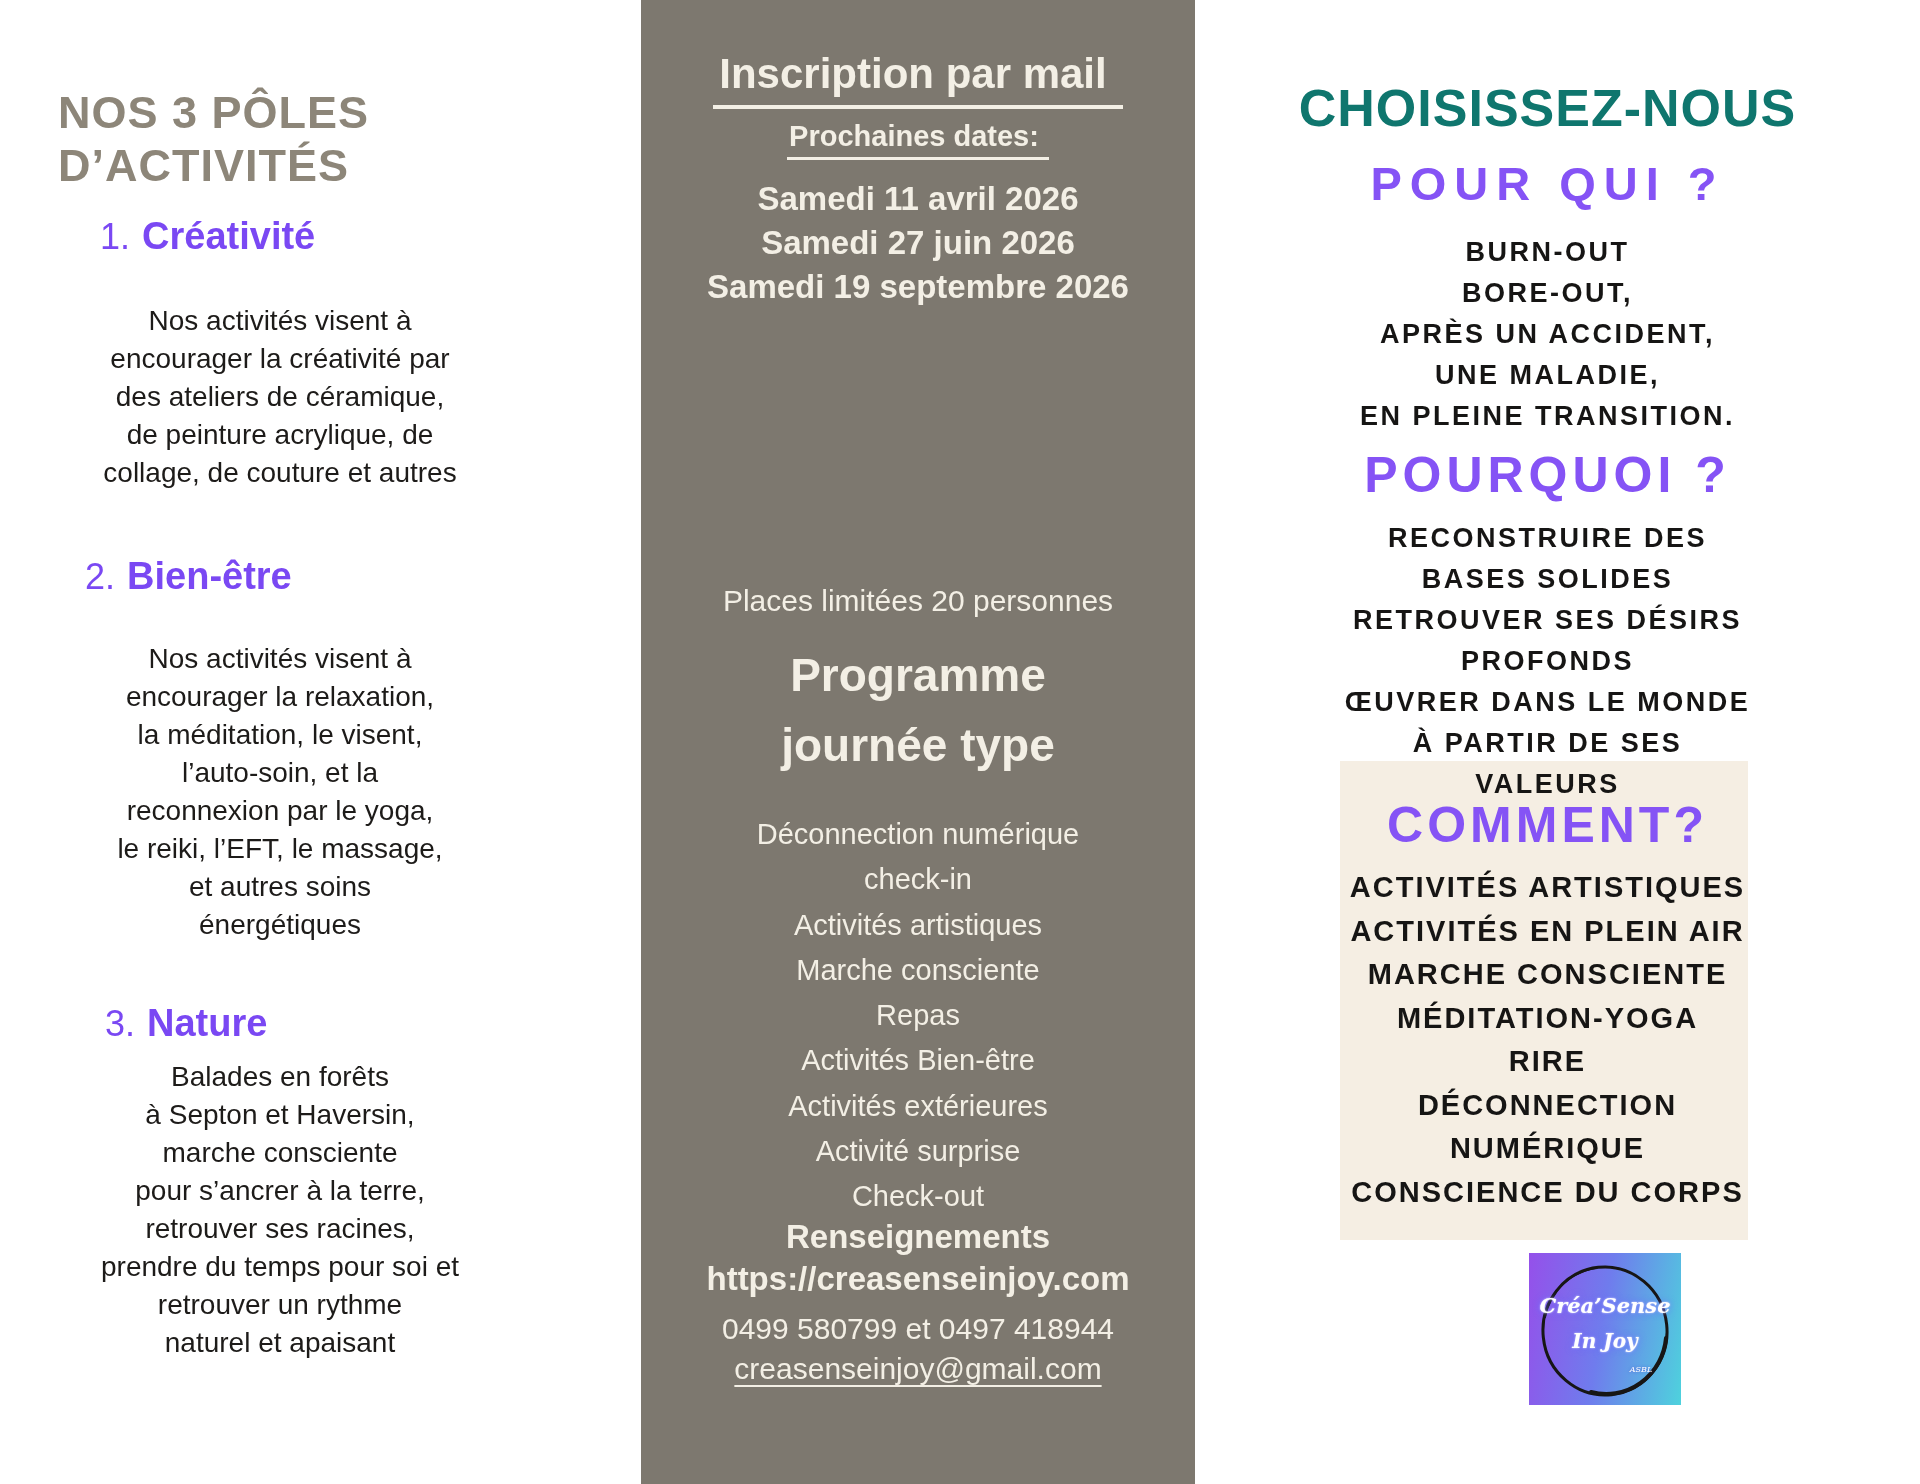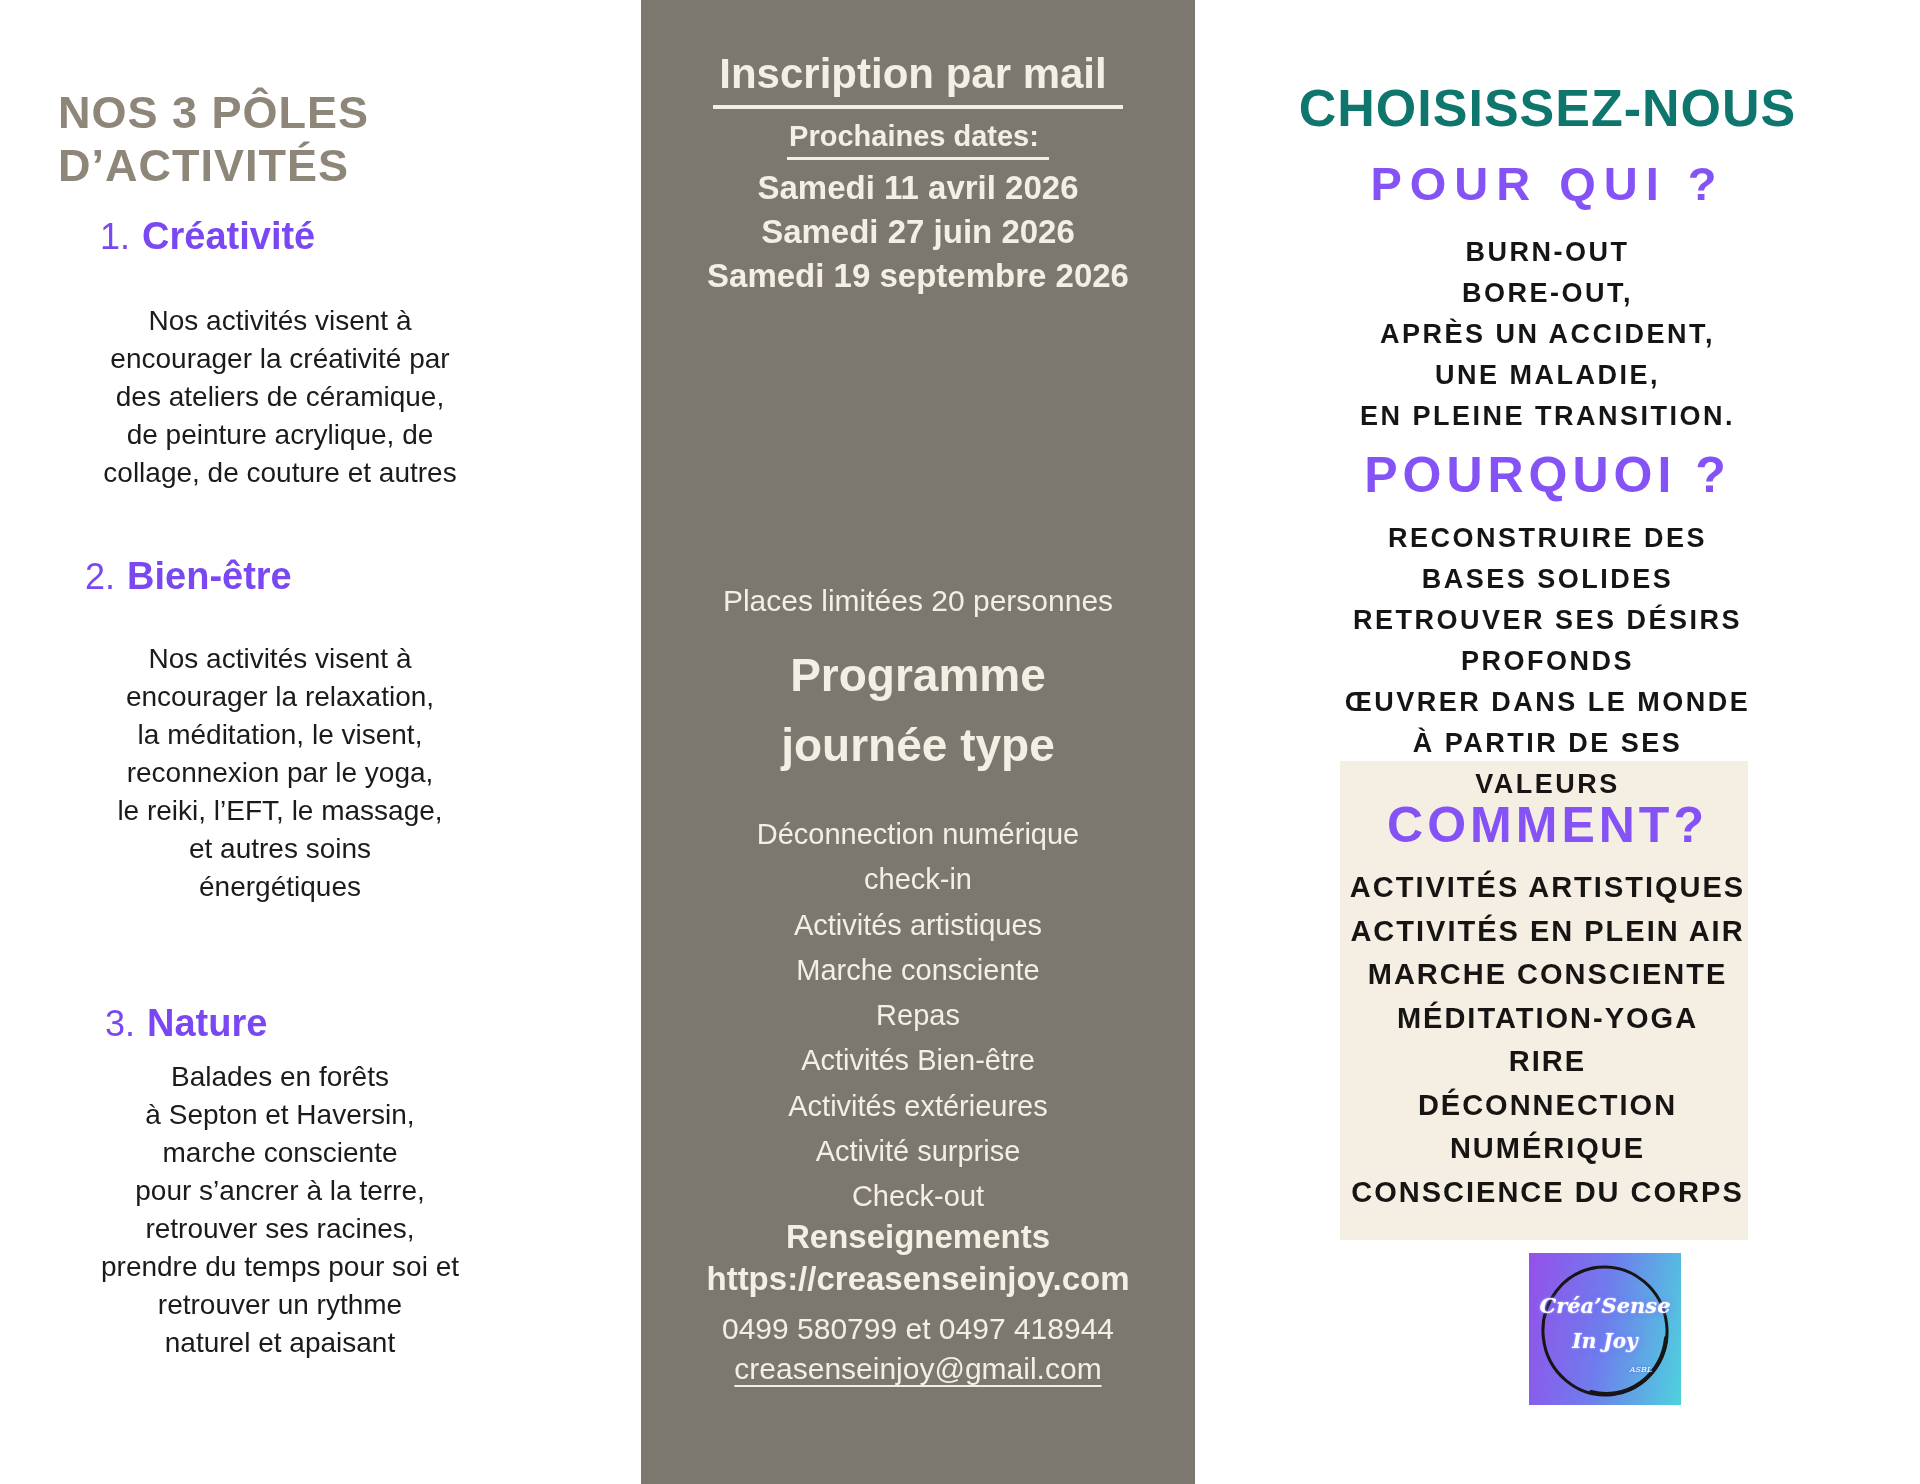--- a/index.html
+++ b/index.html
@@ -32,21 +32,21 @@
   #p3{top:1058px;}
 
   
   #middle-panel{position:absolute;left:641px;top:0;width:554px;height:1484px;
                 background:var(--panel-gray);color:var(--panel-text);text-align:center;}
   .m-block{position:absolute;left:0;width:100%;}
   #m-title{top:50px;font-size:42px;font-weight:700;}
   #m-title span{display:inline-block;border-bottom:4px solid var(--panel-text);padding:0 16px 7px 6px;}
   #m-dates-label{top:120px;font-size:29px;font-weight:700;}
   #m-dates-label span{display:inline-block;border-bottom:3px solid var(--panel-text);padding:0 10px 4px 2px;}
-  #m-dates{top:166px;font-size:33px;font-weight:700;line-height:44px;}
+  #m-dates{top:177px;font-size:33px;font-weight:700;line-height:44px;}
   #m-details{top:318px;font-size:29px;line-height:42px;}
   #m-capacity{top:584px;font-size:30px;}
   #m-program-title{top:640px;font-size:46px;font-weight:700;line-height:70px;}
   #m-program{top:812px;font-size:29px;line-height:45.3px;}
   #m-renseignements{top:1218px;font-size:33px;font-weight:700;}
   #m-website{top:1260px;font-size:33px;font-weight:700;}
   #m-phones{top:1312px;font-size:30px;}
   #m-email{top:1352px;font-size:30px;}
   #m-email span{text-decoration:underline;text-decoration-thickness:2px;text-underline-offset:6px;}
 
@@ -96,20 +96,21 @@
         <div>collage, de couture et autres</div>
       </div>
 
     <div class="sec-head" id="sec2-head">
       <span class="sec-num">2.</span><span class="sec-title">Bien-être</span>
     </div>
     <div class="left-para" id="p2">
         <div>Nos activités visent à</div>
         <div>encourager la relaxation,</div>
         <div>la méditation, le visent,</div>
+        <div>l’auto-soin, et la</div>
         <div>reconnexion par le yoga,</div>
         <div>le reiki, l’EFT, le massage,</div>
         <div>et autres soins</div>
         <div>énergétiques</div>
       </div>
 
     <div class="sec-head" id="sec3-head">
       <span class="sec-num">3.</span><span class="sec-title">Nature</span>
     </div>
     <div class="left-para" id="p3">

